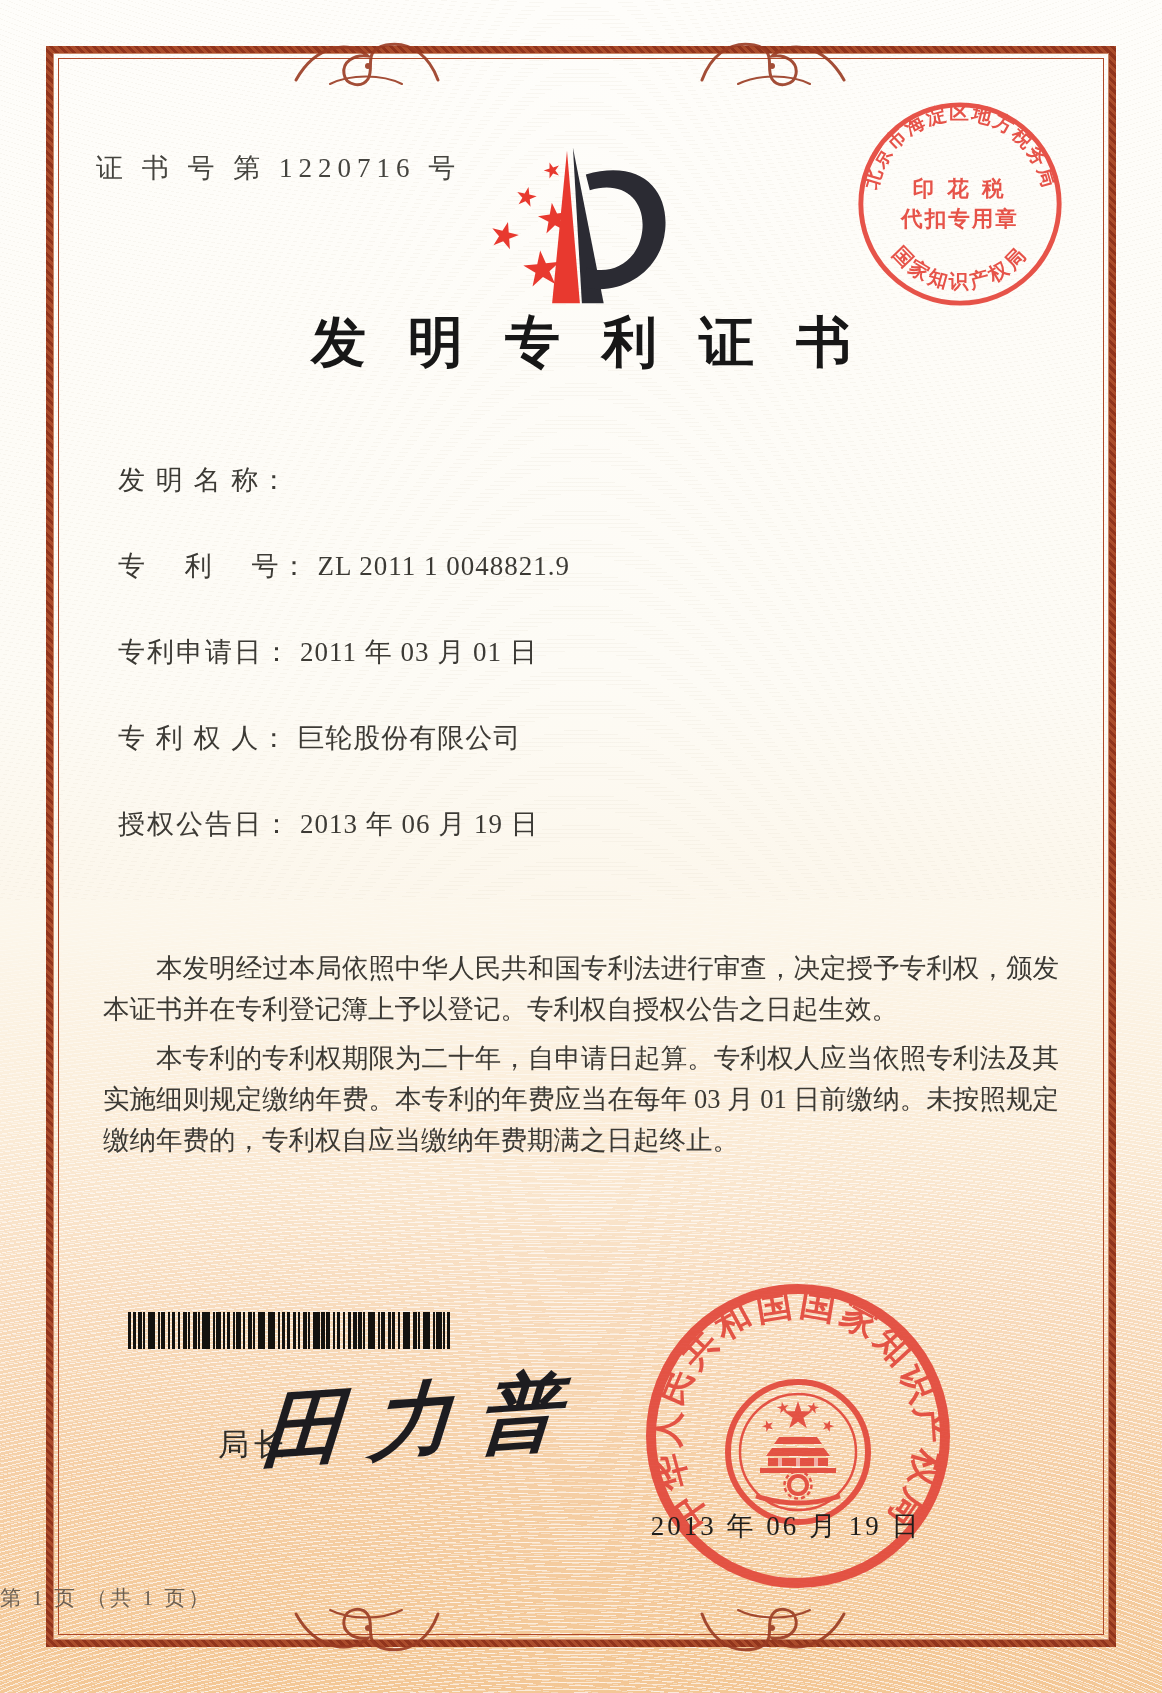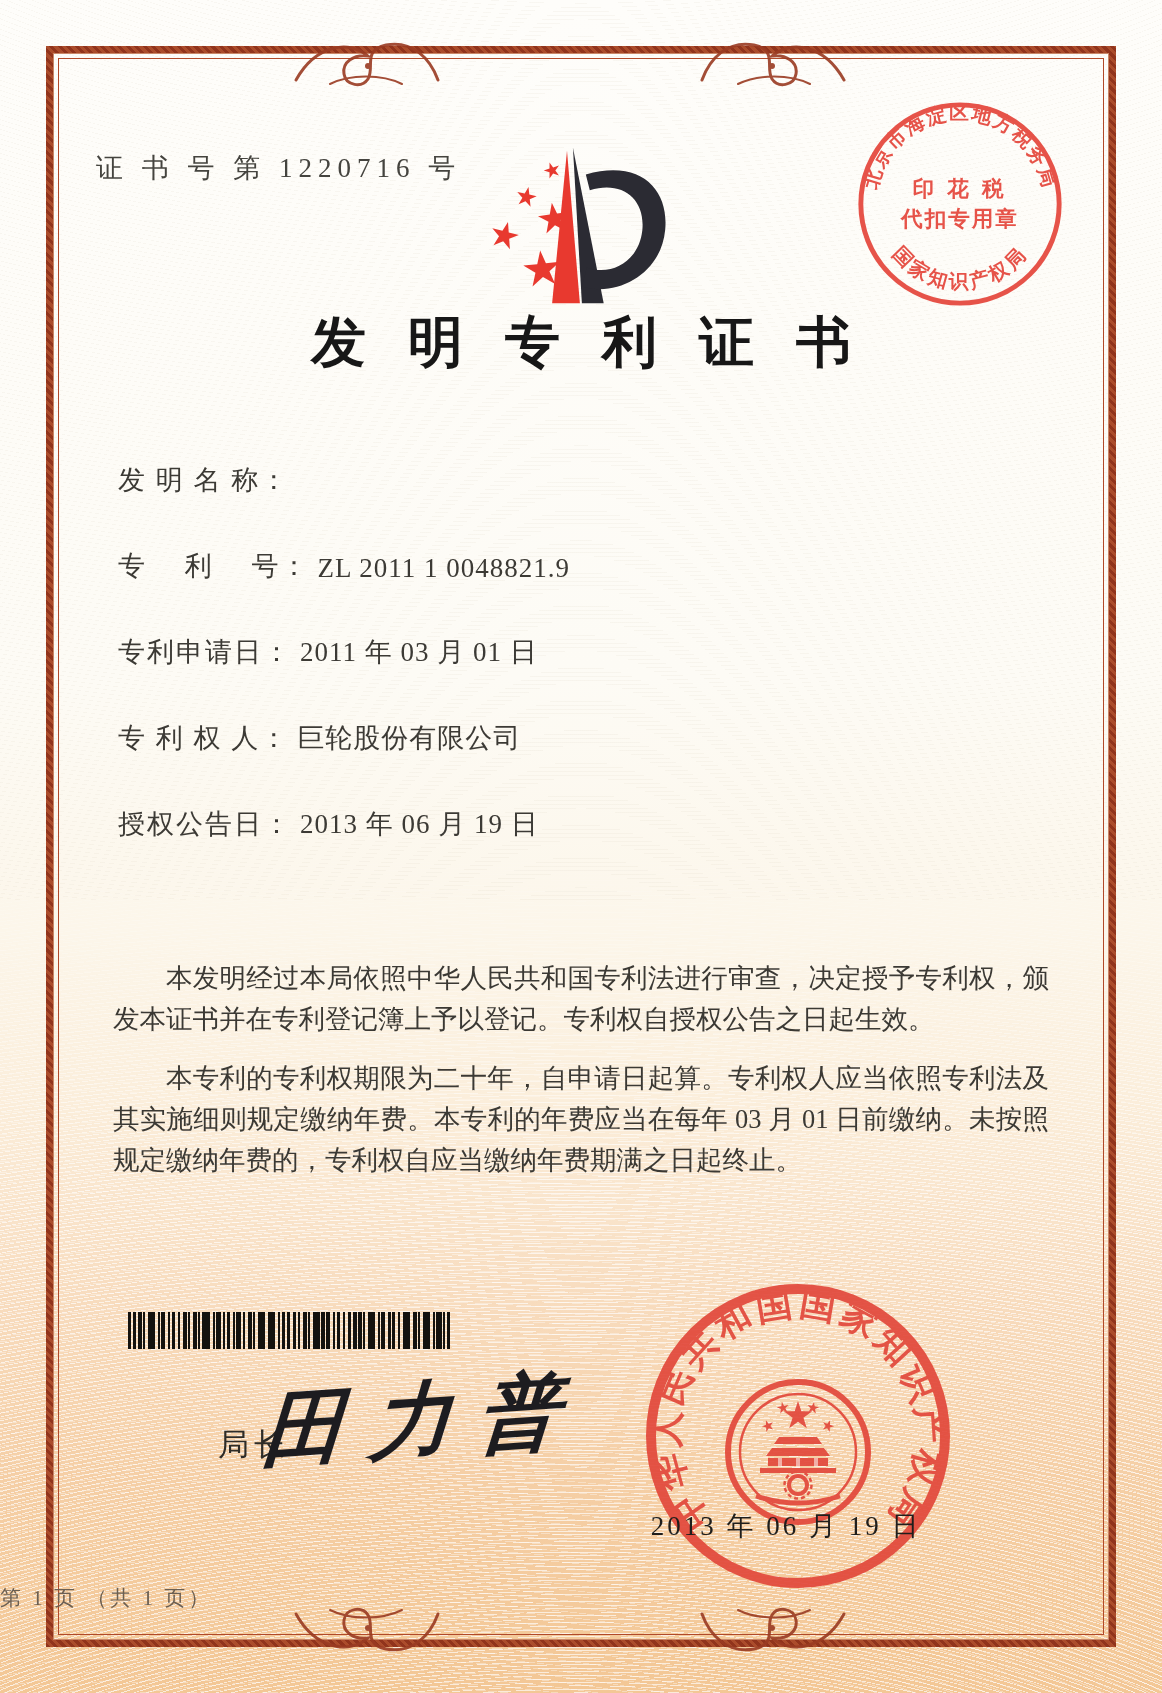--- a/index.html
+++ b/index.html
@@ -60,29 +60,29 @@
 
   .tax-stamp { position:absolute; left:852px; top:96px; width:216px; height:216px; opacity:.93; }
 
   .title-wrap { position:absolute; left:0; top:306px; width:100%; text-align:center; }
   .title {
     display:inline-block; font-size:55px; font-weight:700;
     letter-spacing:42px; margin-right:-42px; color:#171717;
   }
 
   .fields { position:absolute; left:118px; top:462px; width:944px; }
-  .field-row { display:flex; align-items:flex-end; height:36px; margin-bottom:50px; font-size:27px; color:#3c3a35; }
+  .field-row { display:flex; align-items:center; height:36px; margin-bottom:50px; font-size:27px; color:#3c3a35; }
   .field-label { white-space:pre; letter-spacing:2px; }
   .field-value { margin-left:8px; letter-spacing:1px; white-space:nowrap; }
 
   .body-text {
     position:absolute; left:95px; top:940px; width:972px;
     font-size:26.5px; line-height:41px; color:#3b3934; text-align:justify;
   }
-  .body-text p { text-indent:2em; margin:18px; }
+  .body-text p { text-indent:2em; margin:8px; }
 
   .barcode {
     position:absolute; left:128px; top:1312px; width:322px; height:37px;
     background:
       repeating-linear-gradient(90deg,#14120f 0 2px,transparent 2px 5px),
       repeating-linear-gradient(90deg,#14120f 0 3px,transparent 3px 11px),
       repeating-linear-gradient(90deg,transparent 0 6px,#14120f 6px 8px,transparent 8px 17px);
   }
 
   .sig-title {

